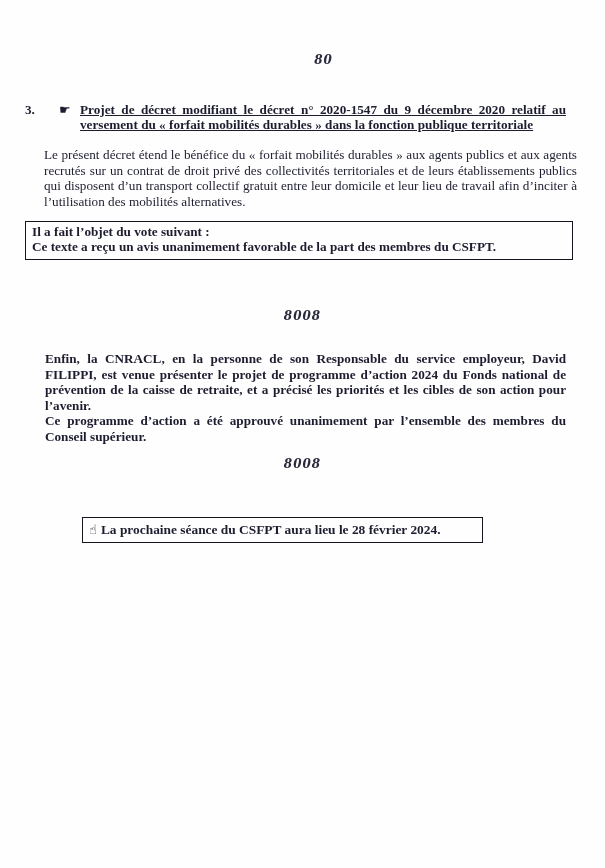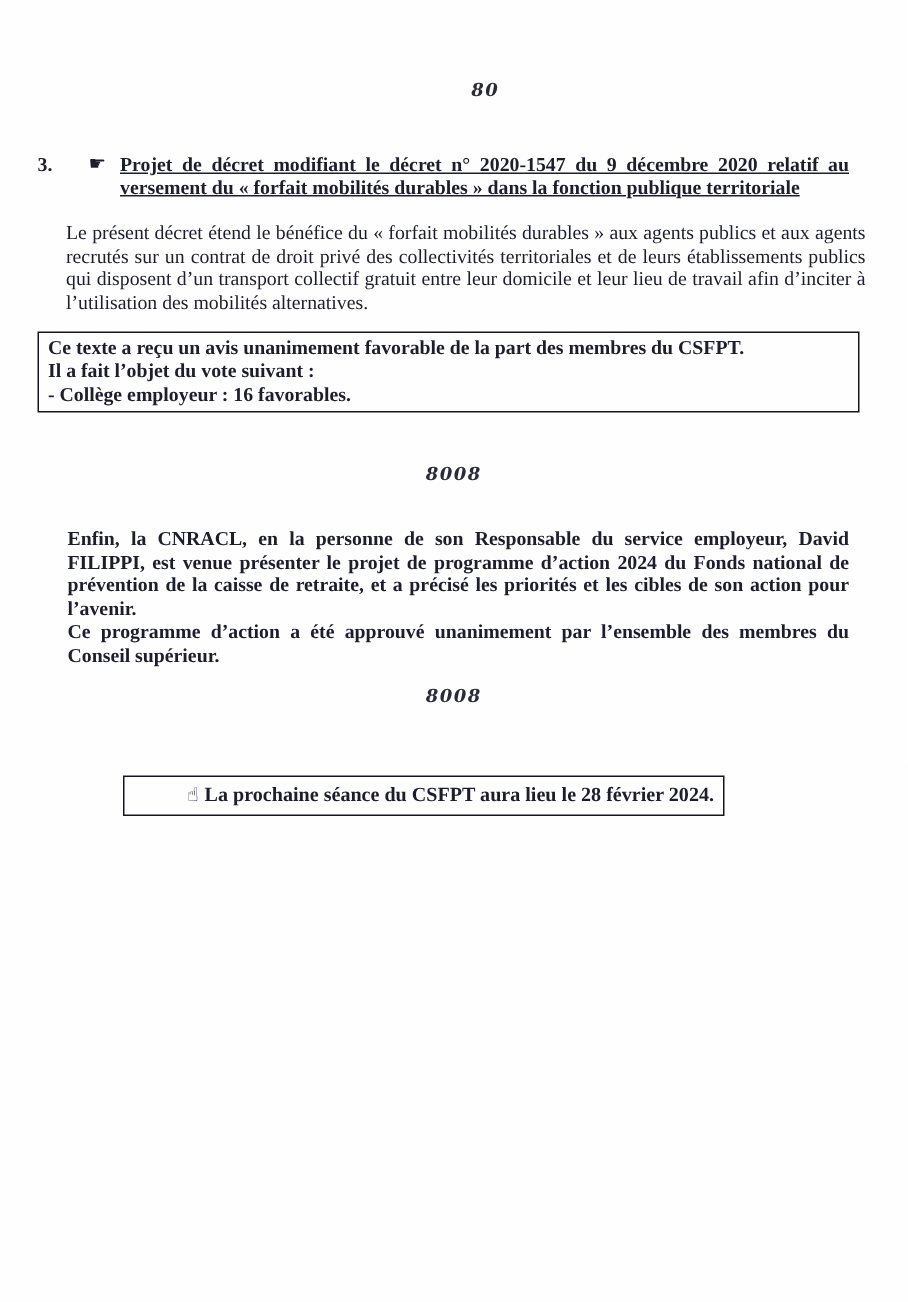--- a/index.html
+++ b/index.html
@@ -110,21 +110,21 @@
 
   
   .announce-box {
     position: absolute;
     top: 517px;
     left: 82px;
     width: 401px;
     box-sizing: border-box;
     border: 1px solid #15151f;
     padding: 4px 6px;
-    text-align: right;
+    text-align: left;
     font-weight: bold;
     font-size: 13.4px;
     line-height: 16px;
   }
   .hand-up-icon {
     font-family: "DejaVu Sans", sans-serif;
     font-size: 13px;
     margin-right: 4px;
   }
 </style>
@@ -139,23 +139,22 @@
     <span class="heading-number">3.</span>
     <div class="heading-body">
       <span class="hand-right-icon">☛</span>
       <span class="heading-title">Projet de décret modifiant le décret n° 2020-1547 du 9 décembre 2020 relatif au versement du « forfait mobilités durables » dans la fonction publique territoriale</span>
     </div>
   </div>
 
   <p class="para para-1">Le présent décret étend le bénéfice du « forfait mobilités durables » aux agents publics et aux agents recrutés sur un contrat de droit privé des collectivités territoriales et de leurs établissements publics qui disposent d’un transport collectif gratuit entre leur domicile et leur lieu de travail afin d’inciter à l’utilisation des mobilités alternatives.</p>
 
   <div class="vote-box">
+    <div>Il a fait l’objet du vote suivant :</div>
     <div>Ce texte a reçu un avis unanimement favorable de la part des membres du CSFPT.</div>
-    <div>Il a fait l’objet du vote suivant :</div>
-    <div>- Collège employeur : 16 favorables.</div>
   </div>
 
   <div class="ornament divider-1">8008</div>
 
   <div class="para-group">
     <p>Enfin, la CNRACL, en la personne de son Responsable du service employeur, David FILIPPI, est venue présenter le projet de programme d’action 2024 du Fonds national de prévention de la caisse de retraite, et a précisé les priorités et les cibles de son action pour l’avenir.</p>
     <p>Ce programme d’action a été approuvé unanimement par l’ensemble des membres du Conseil supérieur.</p>
   </div>
 
   <div class="ornament divider-2">8008</div>

